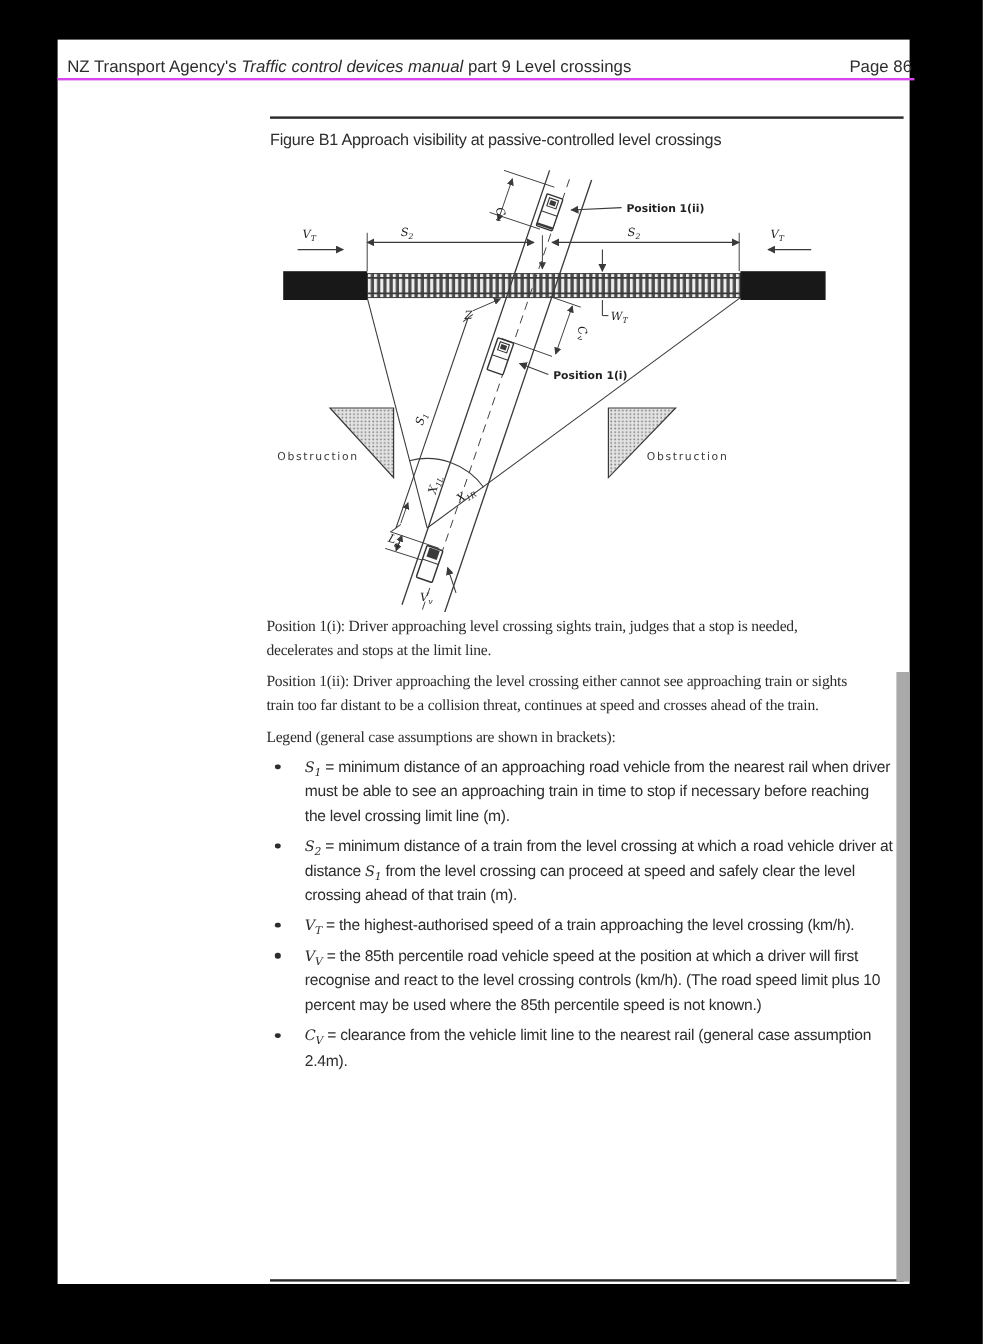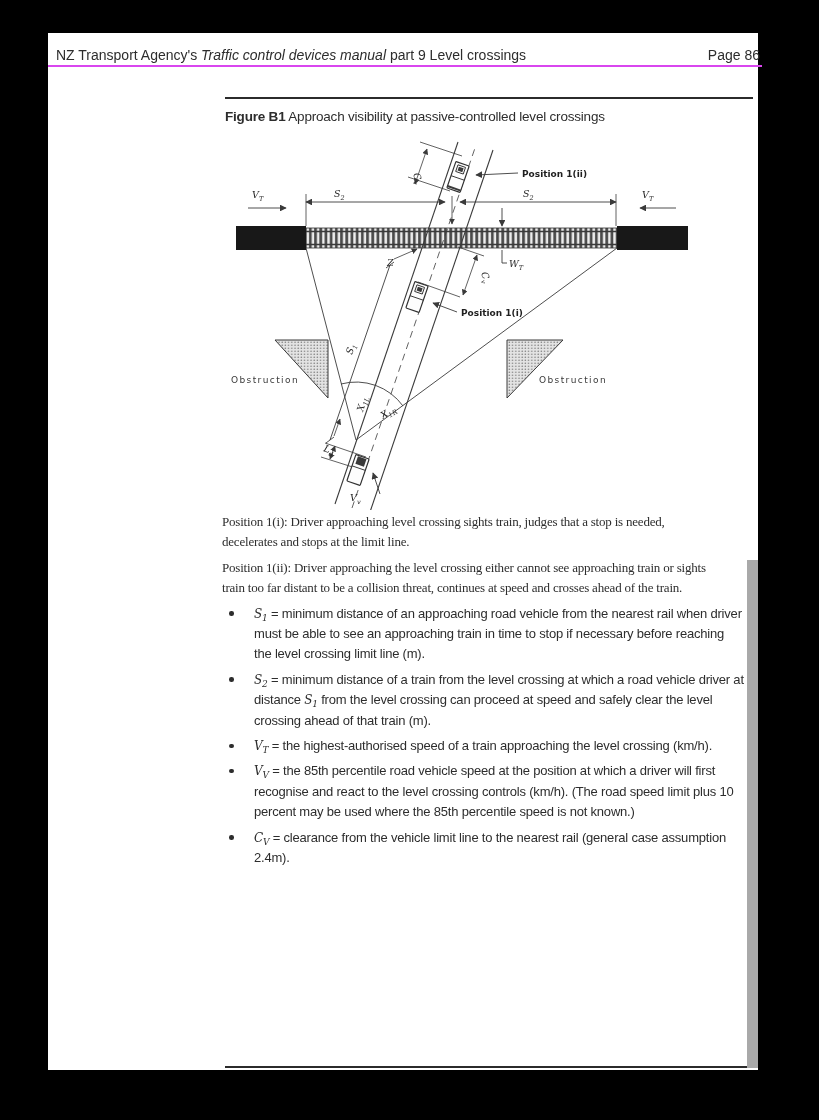--- a/index.html
+++ b/index.html
@@ -11,21 +11,21 @@
        border-bottom:2px solid #d946ef;font-size:14px;line-height:15px;white-space:nowrap;margin-top:12px;}
   .hdr .pg{position:absolute;right:2px;top:1px;}
   .hdr i{font-style:italic;}
   
   .rule{position:absolute;height:2px;background:#2b2b2b;}
   .rule1{left:177px;top:64px;width:528px;}
   .rule2{left:177px;top:1033px;width:528px;}
   .edge-shadow{position:absolute;left:699px;top:527px;width:11px;height:508px;background:#a9a9a9;}
   
   .caption{position:absolute;left:177px;top:76px;font-size:13.5px;letter-spacing:-0.2px;}
-  .caption b{font-weight:bold;}
+  .caption b{font-weight:normal;}
   
   .textcol{position:absolute;left:174px;top:479px;width:527px;font-size:13px;
            letter-spacing:-0.2px;line-height:20.4px;}
   .textcol p{margin:0 0 5px 0;width:497px;font-family:Liberation Serif, serif;}
   .legend-intro{margin:0 0 8px 0;}
   ul.legend{list-style:none;margin:0;padding:0;width:522px;}
   ul.legend li{position:relative;padding-left:32px;margin:0 0 5px 0;}
   ul.legend li::before{content:"";position:absolute;left:7px;top:7.5px;width:4.5px;height:4.5px;
                        border-radius:50%;background:#2d2d2d;}
   .sym{font-family:"DejaVu Serif",serif;font-style:italic;font-weight:normal;font-size:12px;}
@@ -193,20 +193,21 @@
     </g>
     <g>
       <line x1="227" y1="172" x2="203" y2="163" stroke-width="0.9" marker-end="url(#ah)"></line>
       <text class="plab" x="231" y="176">Position 1(i)</text>
     </g>
   </svg>
 
   <div class="textcol">
     <p>Position 1(i): Driver approaching level crossing sights train, judges that a stop is needed, decelerates and stops at the limit line.</p>
     <p>Position 1(ii): Driver approaching the level crossing either cannot see approaching train or sights train too far distant to be a collision threat, continues at speed and crosses ahead of the train.</p>
+    <p class="legend-intro">Legend (general case assumptions are shown in brackets):</p>
     <ul class="legend">
         <li><i class="sym">S<sub>1</sub></i> = minimum distance of an approaching road vehicle from the nearest rail when driver must be able to see an approaching train in time to stop if necessary before reaching the level crossing limit line (m).</li>
         <li><i class="sym">S<sub>2</sub></i> = minimum distance of a train from the level crossing at which a road vehicle driver at distance <i class="sym">S<sub>1</sub></i> from the level crossing can proceed at speed and safely clear the level crossing ahead of that train (m).</li>
         <li><i class="sym">V<sub>T</sub></i> = the highest-authorised speed of a train approaching the level crossing (km/h).</li>
         <li><i class="sym">V<sub>V</sub></i> = the 85th percentile road vehicle speed at the position at which a driver will first recognise and react to the level crossing controls (km/h). (The road speed limit plus 10 percent may be used where the 85th percentile speed is not known.)</li>
         <li><i class="sym">C<sub>V</sub></i> = clearance from the vehicle limit line to the nearest rail (general case assumption 2.4m).</li>
       </ul>
   </div>
 
   <div class="rule rule2"></div>

